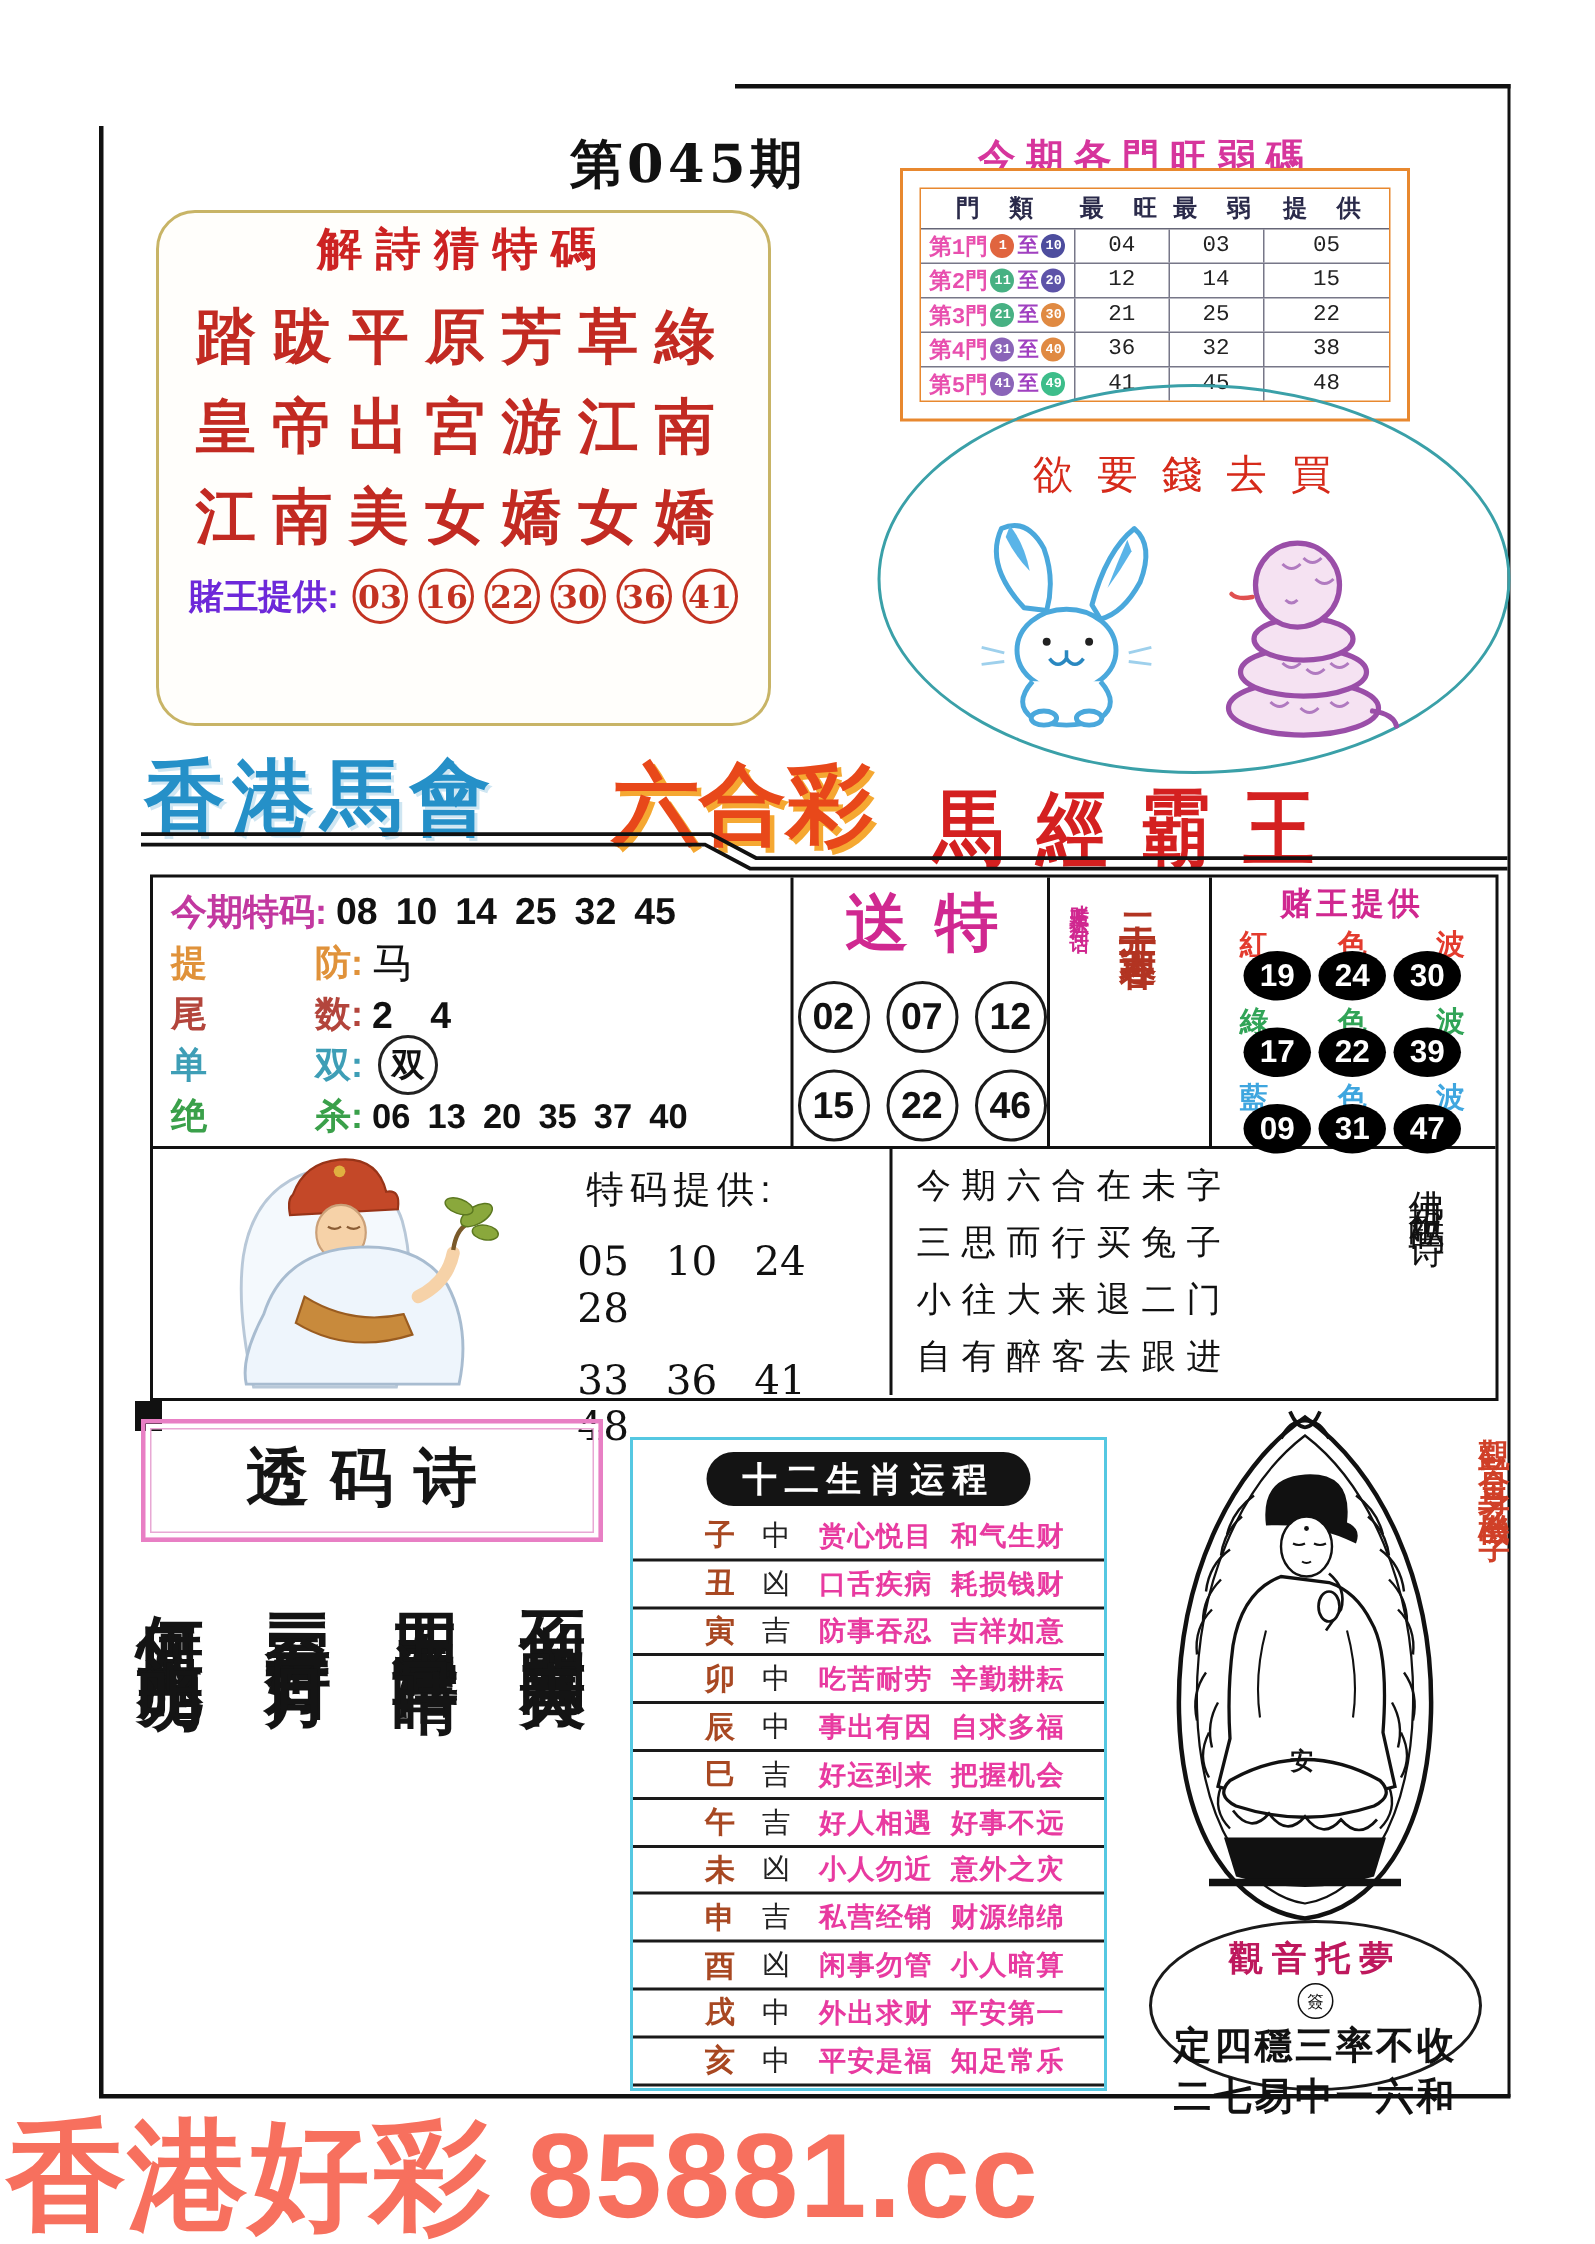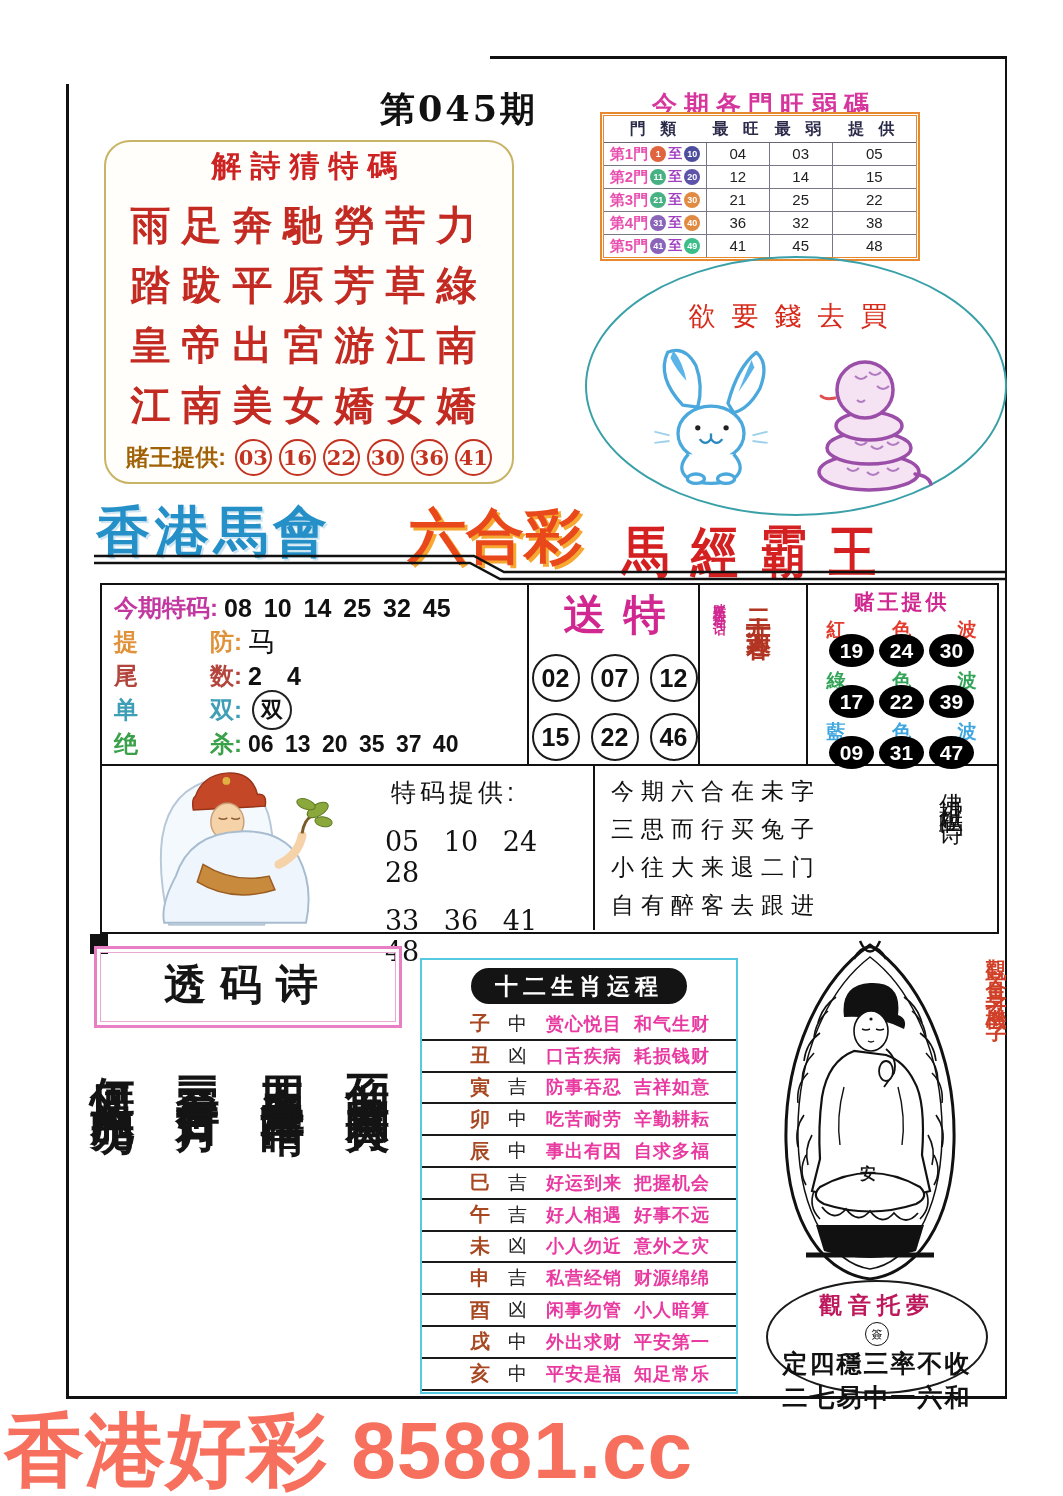--- a/index.html
+++ b/index.html
@@ -12,26 +12,26 @@
 
   
   .issue{left:380px;top:86px;font-size:35px;font-weight:600;letter-spacing:3px;}
 
   
   .poem-box{left:104px;top:140px;width:406px;height:340px;border:2px solid #c8b466;border-radius:26px;background:#fffefb;}
   .poem-title{margin-top:4px;text-align:center;font-size:30px;font-weight:700;color:#cc2222;letter-spacing:9px;}
   .poem-lines{margin-top:8px;}
   .poem-line{font-size:40px;line-height:60px;letter-spacing:11px;text-align:center;color:#c22a22;font-weight:700;}
   .poem-nums{display:flex;align-items:center;justify-content:center;gap:7px;margin-top:4px;}
-  .poem-nums .lbl{font-size:23px;font-weight:700;color:#a16207;margin-right:2px;}
+  .poem-nums .lbl{font-size:23px;font-weight:700;color:#6d28d9;margin-right:2px;}
   .pnum{display:inline-flex;align-items:center;justify-content:center;width:33px;height:33px;border:2px solid #c33322;border-radius:50%;color:#c33322;font-size:21px;font-weight:700;}
 
   
   .gate-title{left:652px;top:88px;font-size:25px;font-weight:700;color:#d6359c;letter-spacing:7px;}
-  .gate-wrap{left:600px;top:112px;width:314px;border:2px solid #e8882f;padding:1px;background:#fff;}
+  .gate-wrap{left:600px;top:112px;width:314px;border:2px solid #e8882f;padding:11px;background:#fff;font-family:Liberation Mono, monospace;}
   .gate-inner{border:1px solid #e8882f;}
   .gt-head{display:flex;height:26px;align-items:center;border-bottom:1px solid #667;}
   .gt-head span{font-size:16px;font-weight:700;color:#2a2a4a;letter-spacing:5px;text-align:center;}
   .gt-row{display:flex;height:22px;align-items:center;border-bottom:1px solid #778;}
   .gt-row:last-child{border-bottom:none;}
   .gt-c0{width:33%;display:flex;align-items:center;justify-content:center;gap:2px;border-right:1px solid #778;height:100%;}
   .gt-c{width:20%;text-align:center;font-size:15px;color:#222;border-right:1px solid #778;height:100%;line-height:22px;}
   .gt-c:last-child,.gt-head span:last-child{border-right:none;}
   .gh0{width:33%;}.gh{width:20%;}.gh3{width:27%!important;}
   .gt-gatename{font-size:15px;font-weight:700;color:#e84fae;}
@@ -119,21 +119,20 @@
   <div class="line" style="left:490px;top:56px;width:517px;height:3px;"></div>
   <div class="line" style="left:1005px;top:56px;width:2px;height:1342px;"></div>
   <div class="line" style="left:66px;top:1396px;width:941px;height:3px;"></div>
 
   <div class="abs issue serif">第045期</div>
 
   <div class="abs poem-box">
     <div class="poem-title">解詩猜特碼</div>
     <div class="poem-lines serif">
 
-    <div class="poem-line">雨足奔馳勞苦力</div>
         <div class="poem-line">踏跋平原芳草綠</div>
         <div class="poem-line">皇帝出宮游江南</div>
         <div class="poem-line">江南美女嬌女嬌</div>
       </div>
     <div class="poem-nums">
       <span class="lbl">賭王提供:</span>
       <span style="display:inline-flex;gap:7px;">
 
       <span class="pnum serif">03</span>
           <span class="pnum serif">16</span>

